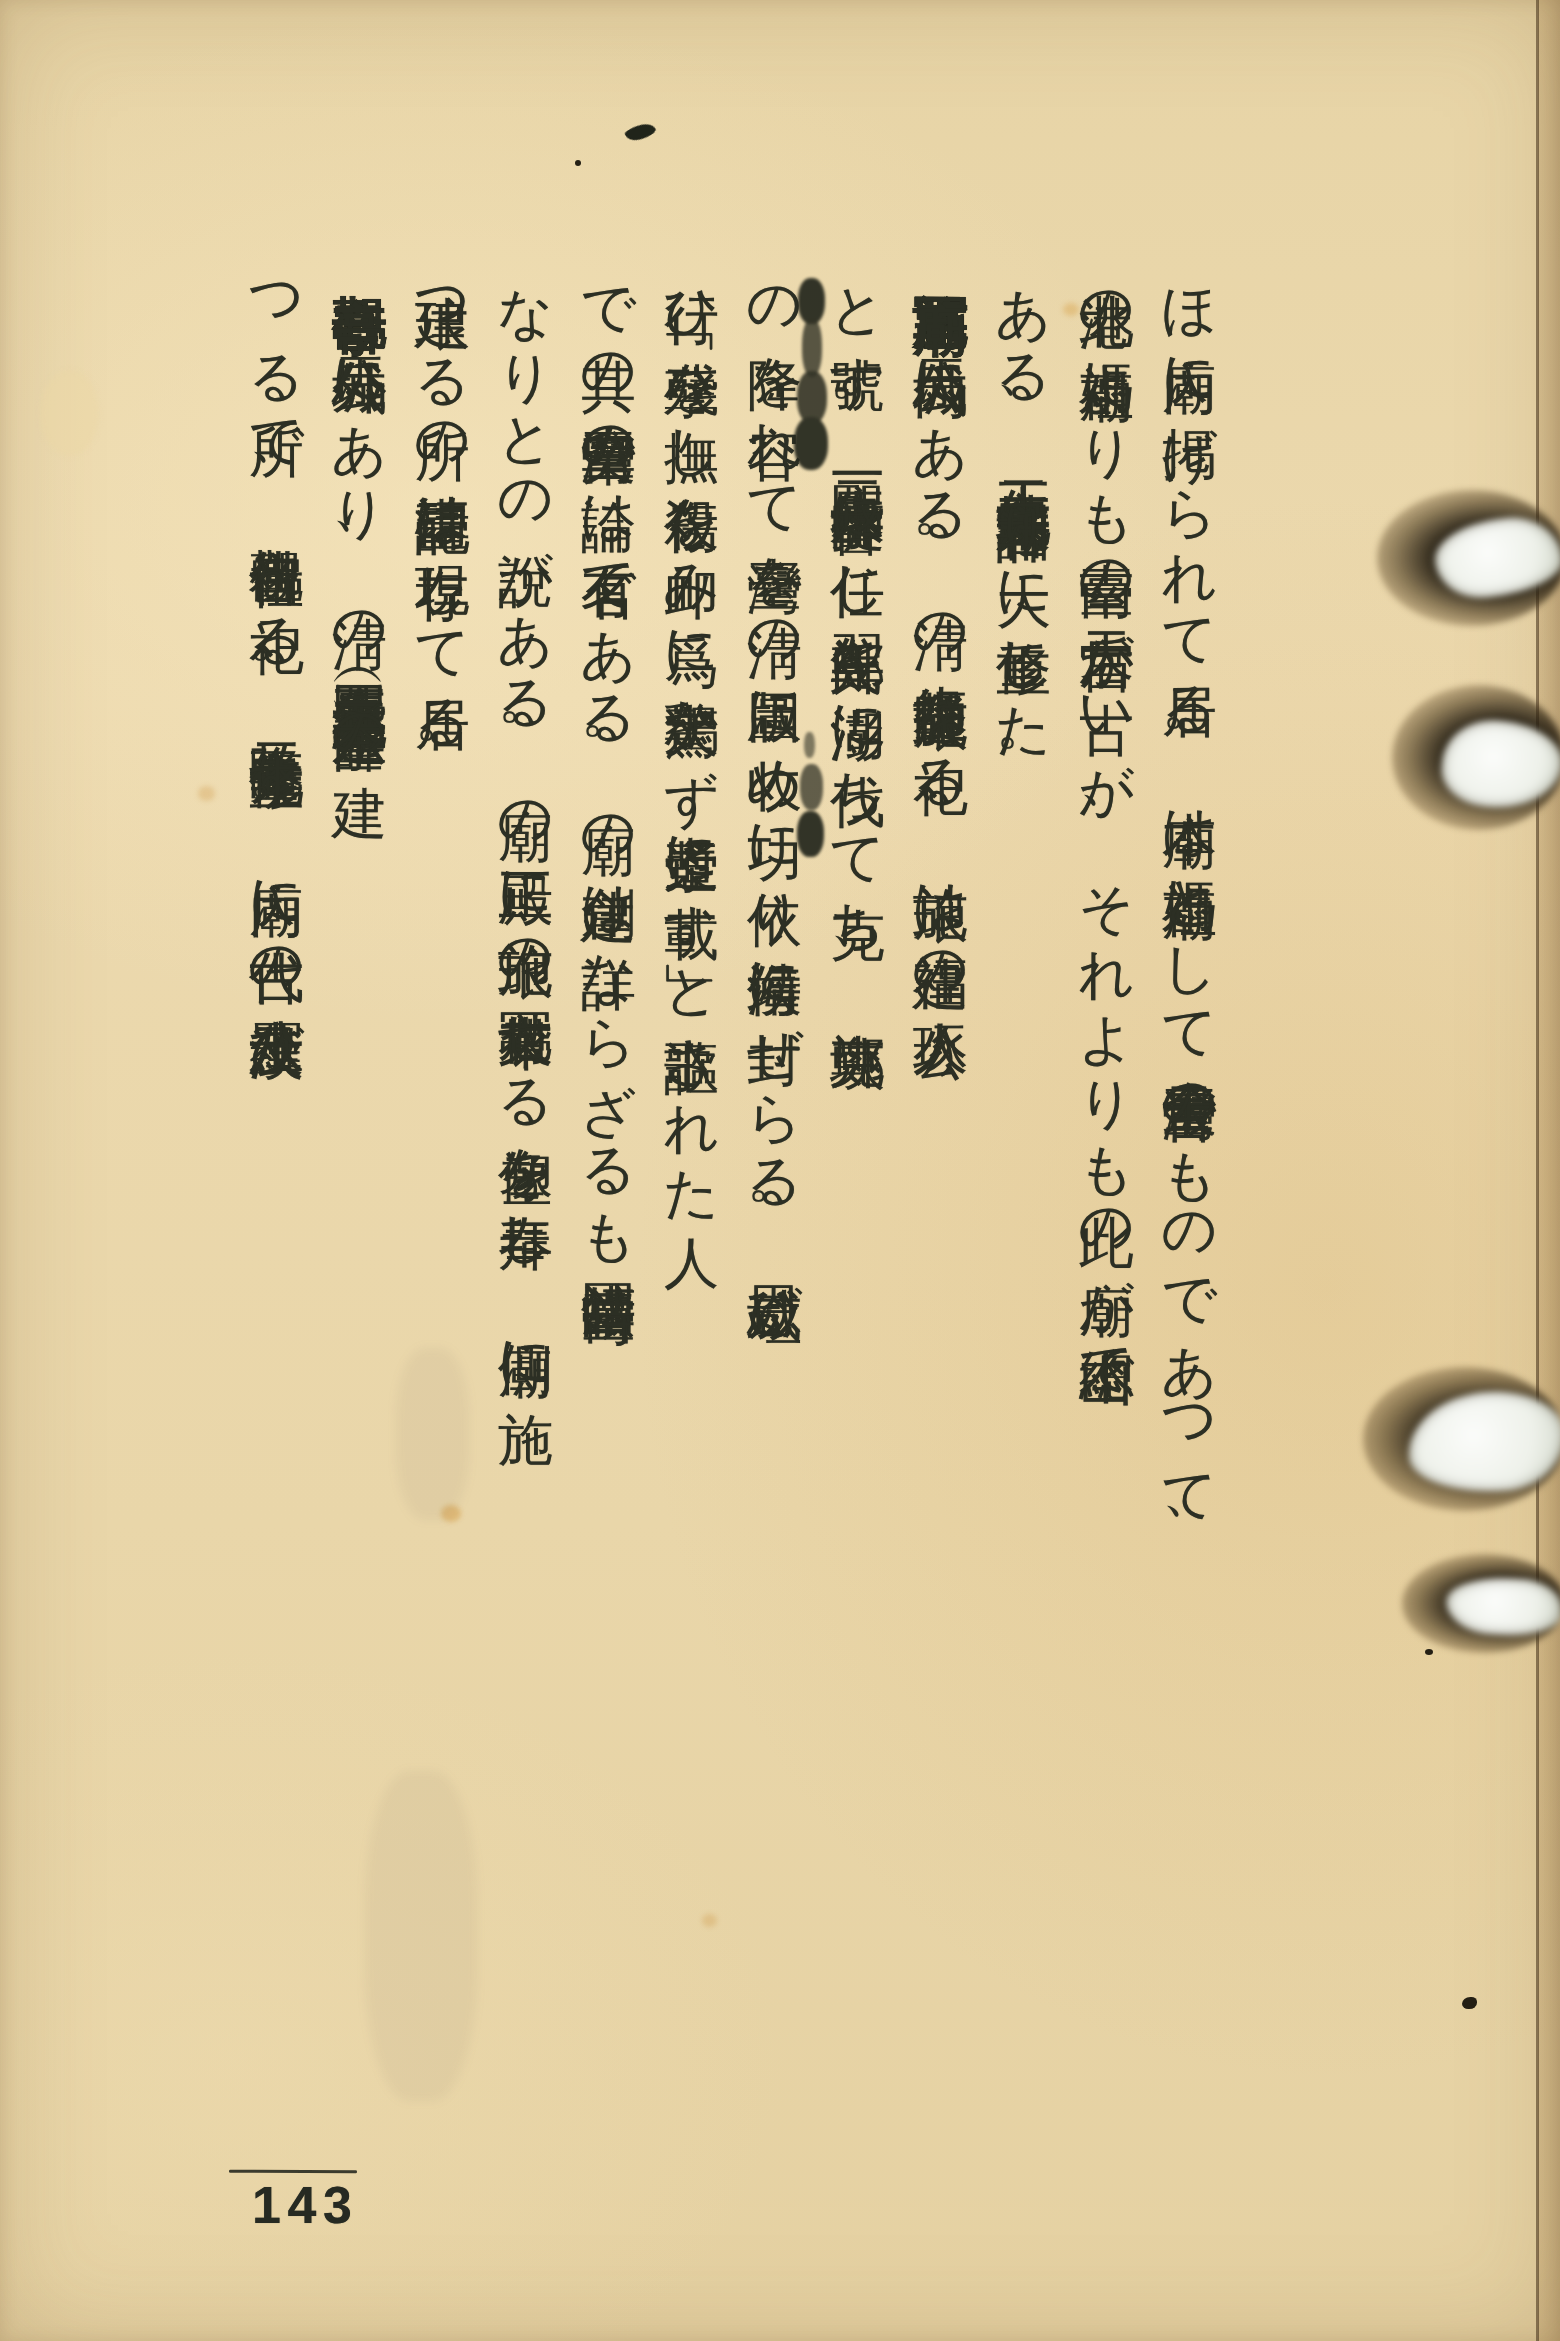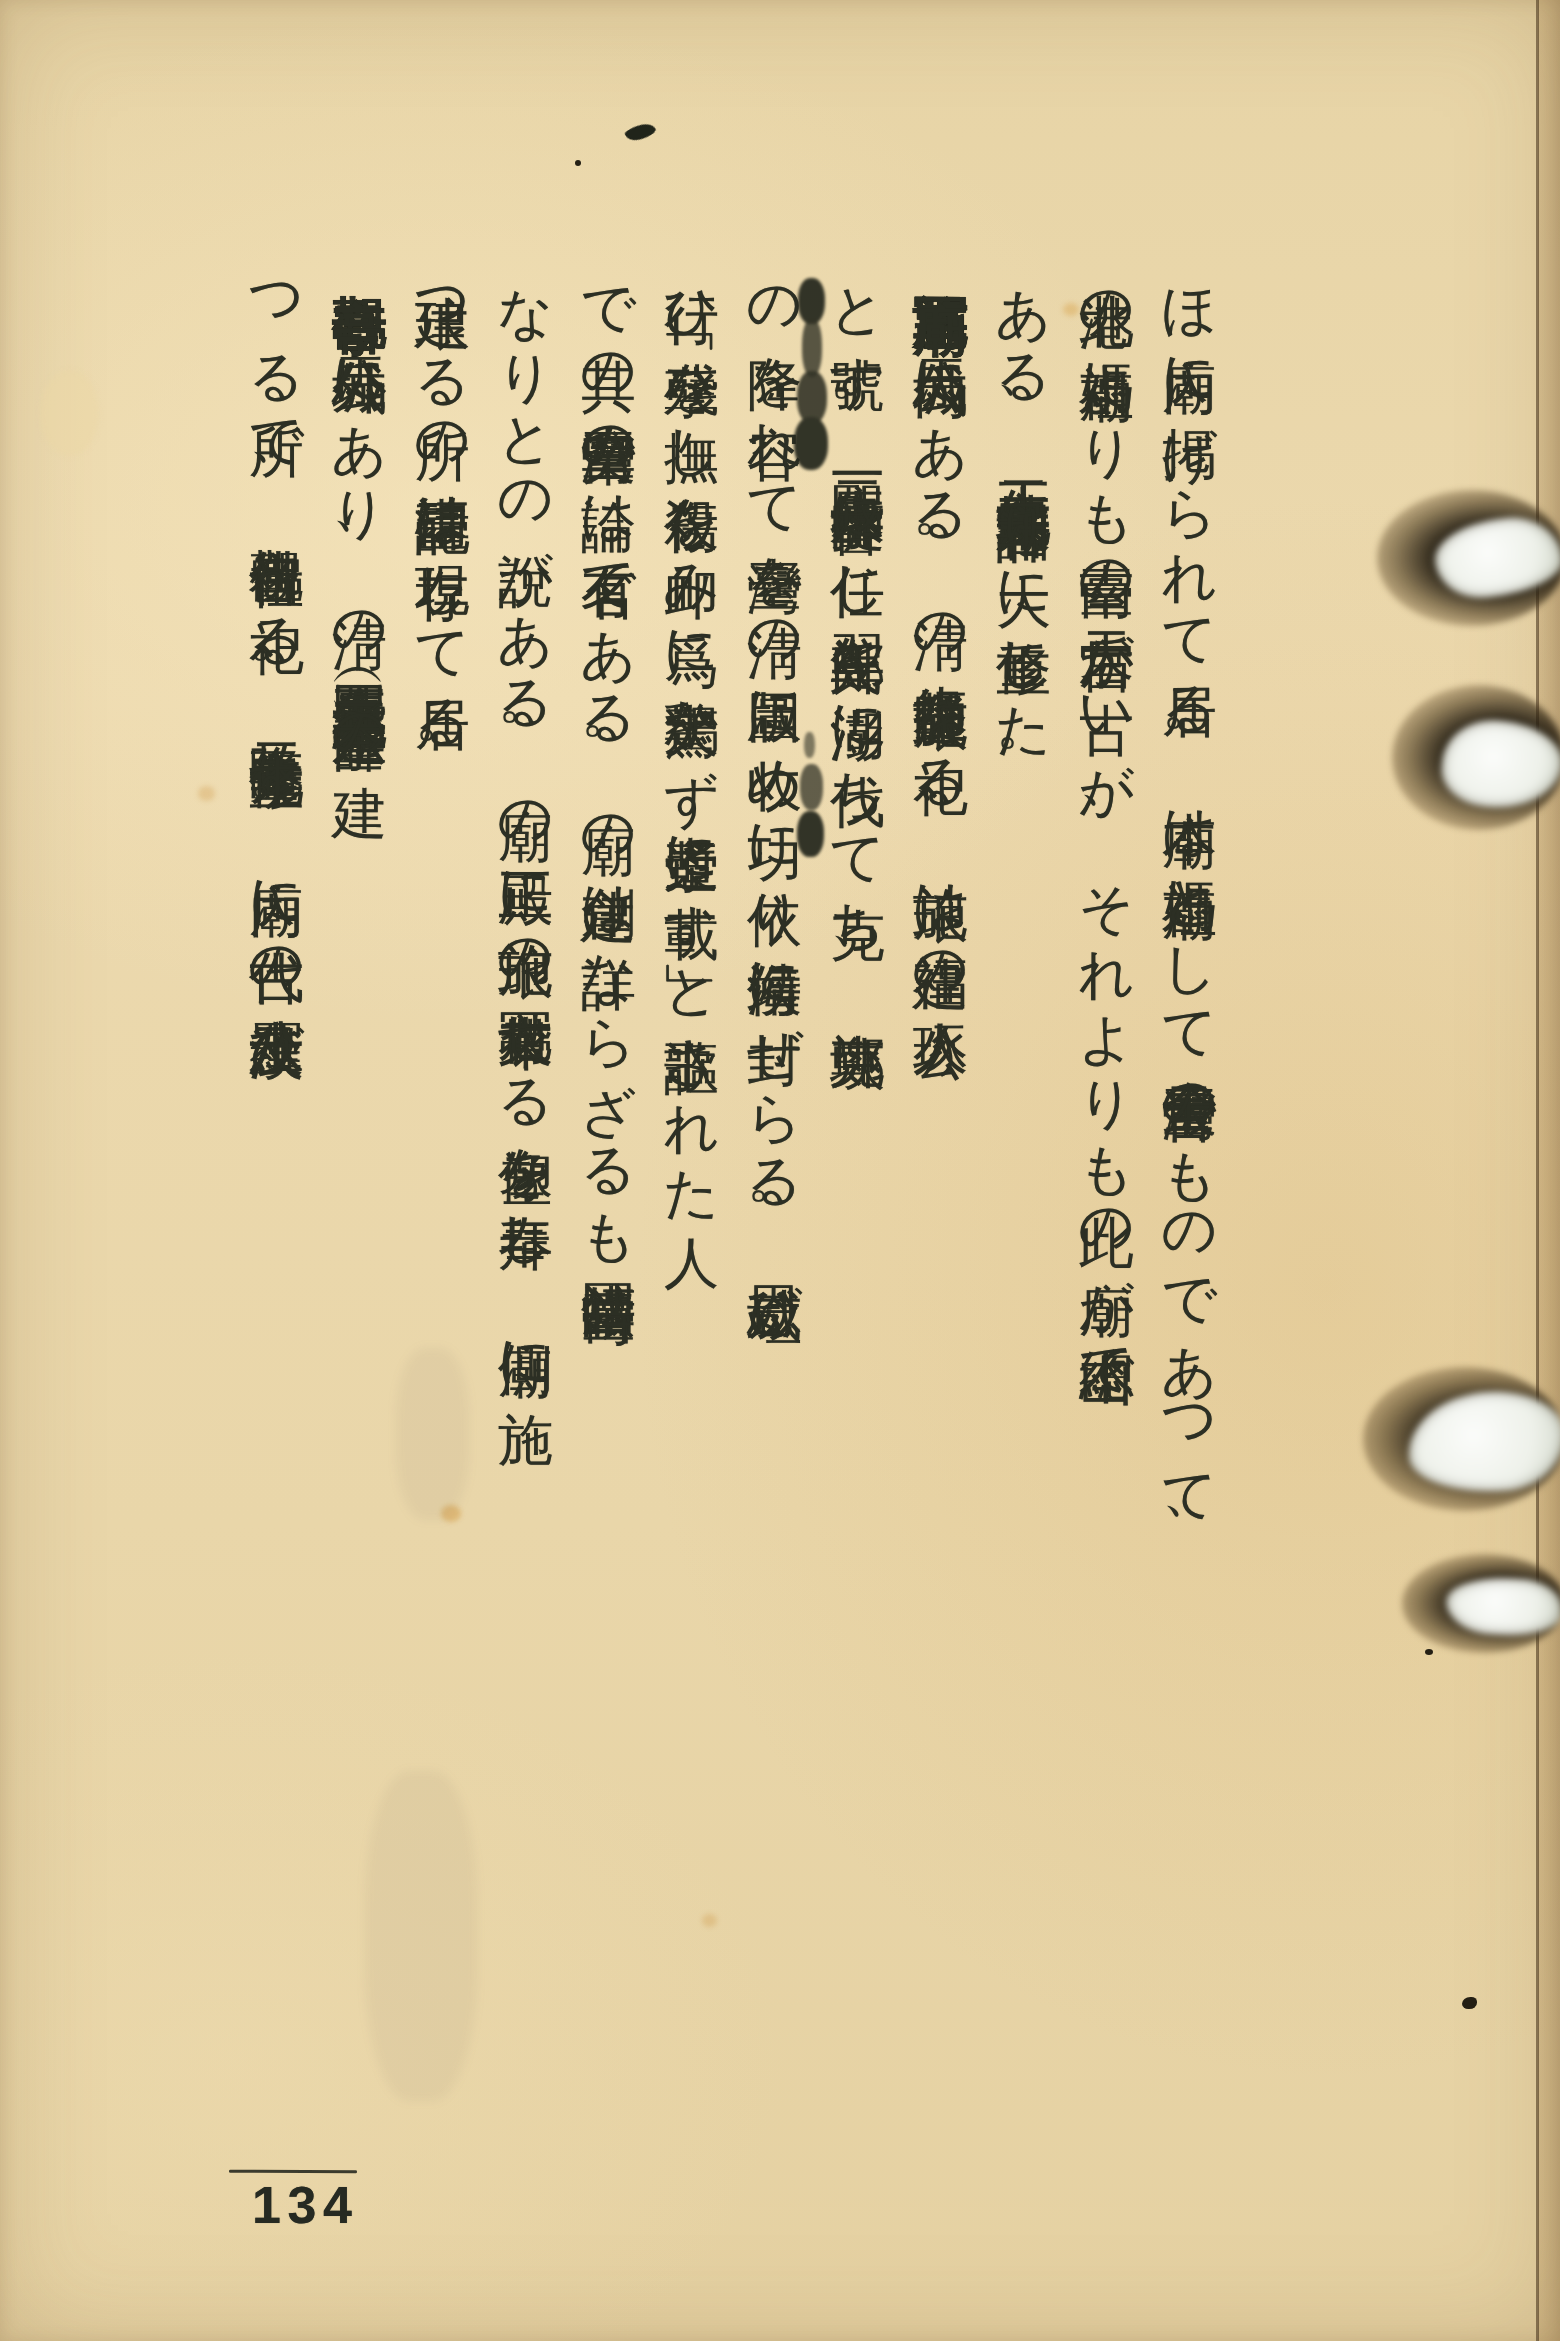--- a/index.html
+++ b/index.html
@@ -91,21 +91,21 @@
       <p class="col"><span>の降を容れて臺灣を淸の版圖に收め功に依り靖海侯に封ぜらる。恩威竝び</span></p>
       <p class="col"><span>行ひ「殘孽を撫し殺傷を卹み爲に鷄犬驚かず壺漿道に載す」と謳歌された人</span></p>
       <p class="col"><span>で其の臺灣棄留の論は有名である。廟の創建は詳ならざるも淸國領臺當時</span></p>
       <p class="col"><span>なりとの說がある。廟の正殿に施琅の衣冠束帶せる塑像を奉拜し、廟側に施</span></p>
       <p class="col"><span>琅建つる所の淸臺碑記は現存して居る。</span></p>
       <p class="col"><span class="hd">觀音亭</span><span>　馬公城外にあり、淸の康熙三十五年（皇紀二三五六年）遊擊薛奎の建</span></p>
       <p class="col"><span>つる所で、觀音佛祖を祀る。乾隆二十九年重修す。廟內に古代の十八羅漢及び</span></p>
     </div>
 
   <div class="pageno-rule"></div>
-  <div class="pageno">134</div>
+  <div class="pageno">143</div>
 
   <div class="edge-strip"></div>
   <div class="edge-line"></div>
 
   <div class="burn-hole" style="left:1377px;top:490px;width:189px;height:136px;">
     <div class="burn-core" style="left:58px;top:29px;width:127px;height:77px;border-radius:58% 42% 62% 38% / 48% 60% 40% 55%;transform:rotate(-6deg);"></div>
   </div>
   <div class="burn-hole" style="left:1392px;top:685px;width:173px;height:145px;">
     <div class="burn-core" style="left:50px;top:36px;width:120px;height:87px;border-radius:45% 55% 60% 40% / 55% 45% 58% 42%;transform:rotate(5deg);"></div>
   </div>

